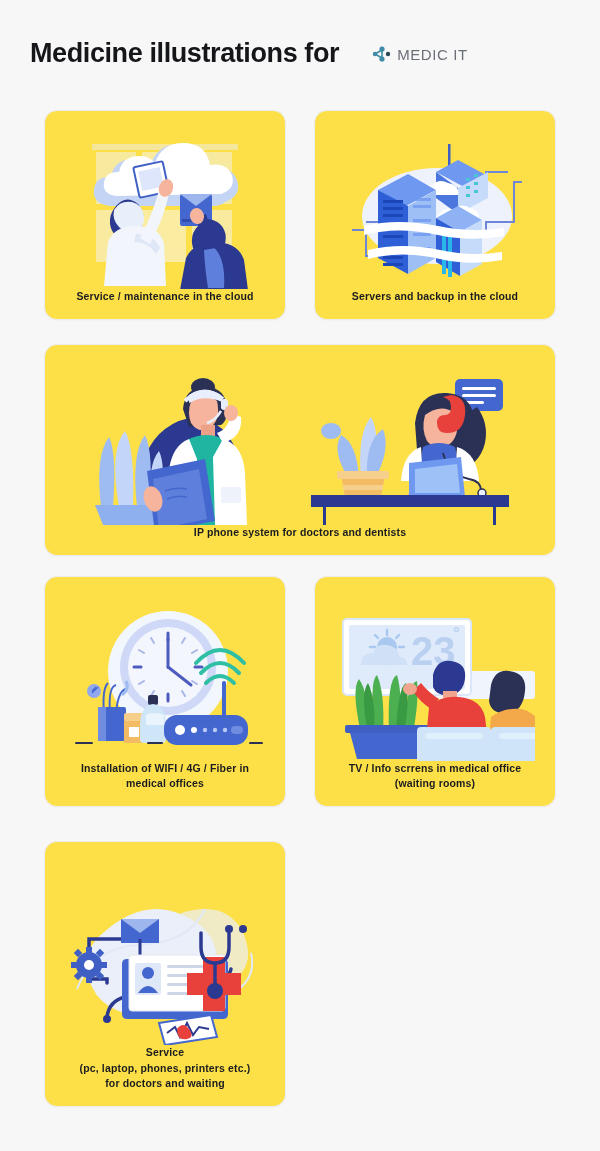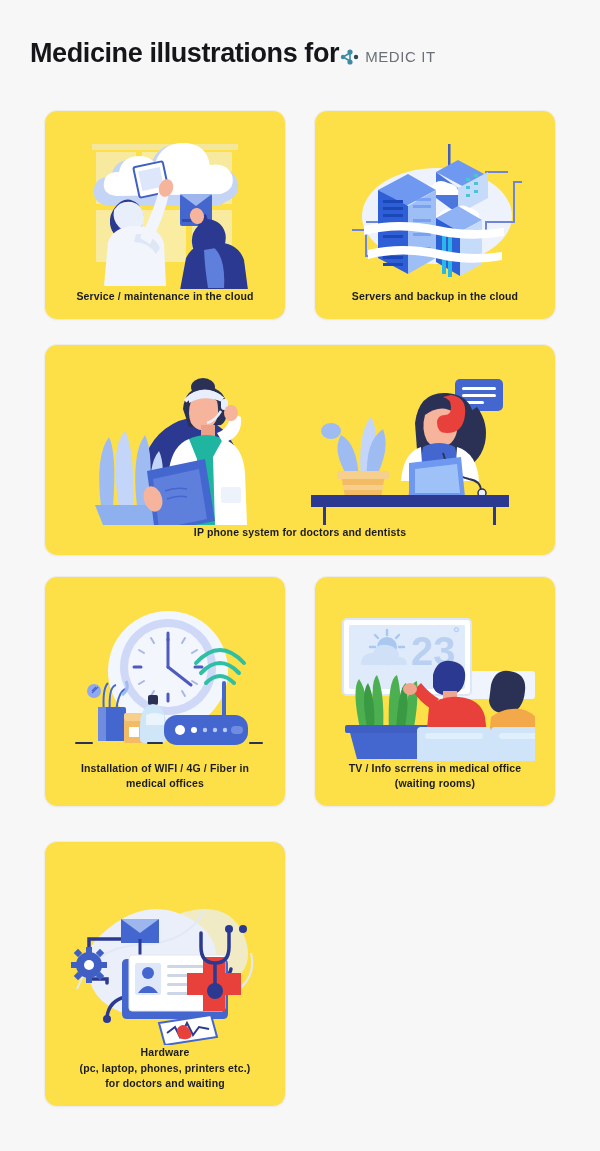--- a/index.html
+++ b/index.html
@@ -16,22 +16,22 @@
     height: 1151px;
     background: #f7f7f7;
   }
 
   
   .header {
     position: absolute;
     left: 30px;
     top: 38px;
     display: flex;
-    align-items: center;
-    gap: 0;
+    align-items: flex-start;
+    gap: 32px;
   }
   .page-title {
     font-size: 27px;
     font-weight: 700;
     color: #15161a;
     letter-spacing: -0.4px;
     white-space: nowrap;
   }
   .brand {
     display: flex;
@@ -570,19 +570,19 @@
         </g>
 
         <g>
           <path d="M96 130 l52 -8 l6 22 l-52 8z" fill="#ffffff" stroke="#4466cf" stroke-width="2"></path>
           <path d="M104 140 l8 -6 l5 10 l7 -14 l6 12 l6 -8 l10 2" fill="none" stroke="#2b3990" stroke-width="2"></path>
           <path d="M114 136 q6 -8 12 0 q6 8 -2 10 q-10 2 -10 -10z" fill="#e8413c"></path>
         </g>
       </svg>
     </div>
     <div class="card-caption">
-      <span>Hardware</span><br>
+      <span>Service</span><br>
       <span>(pc, laptop, phones, printers etc.)</span><br>
       <span>for doctors and waiting</span>
     </div>
   </div>
 
 </div>
 
 </body></html>

